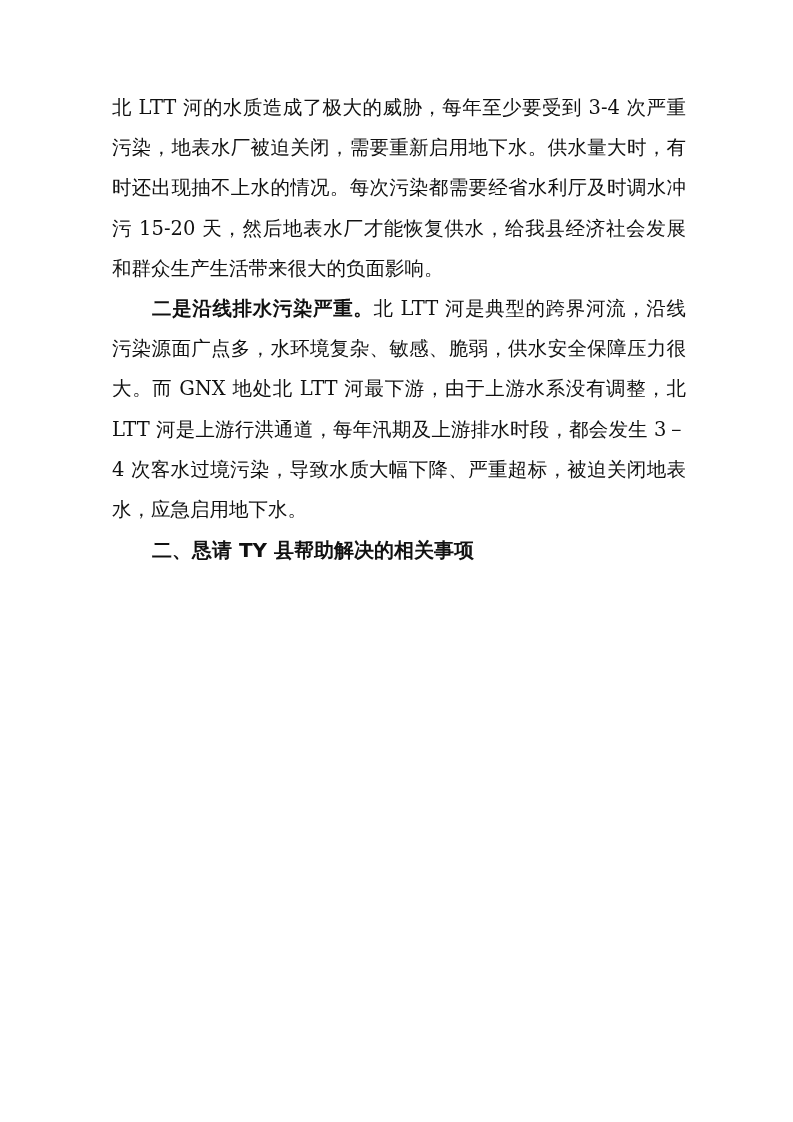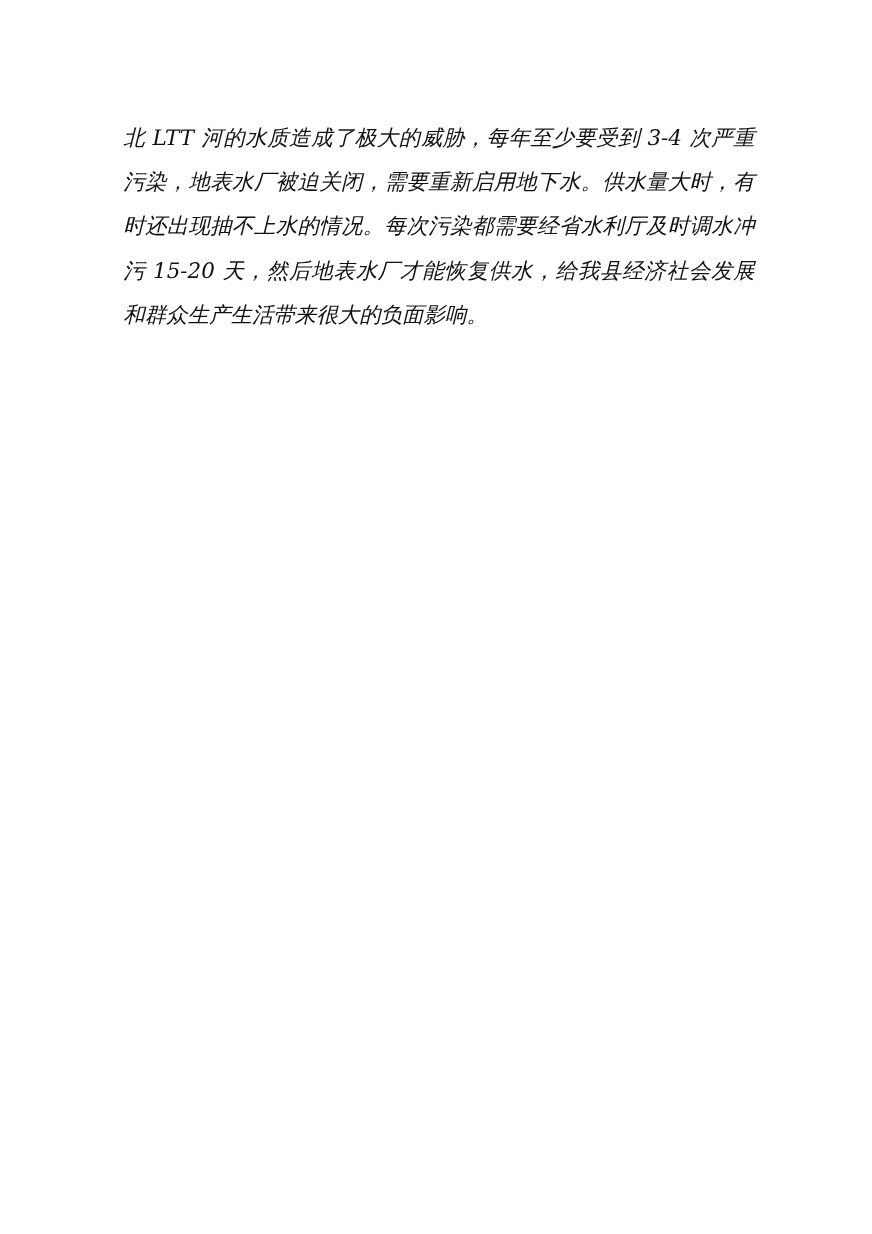--- a/index.html
+++ b/index.html
@@ -1,33 +1,34 @@
 <!DOCTYPE html>
 <html><head>
 <meta charset="utf-8">
 <style>
   html, body { margin: 0; padding: 0; background: #ffffff; }
   body { width: 793px; height: 1122px; position: relative; overflow: hidden; }
   .page {
     position: absolute;
     left: 112px;
-    top: 106px;
+    top: 88px;
     width: 574px;
     font-family: "DejaVu Serif", "Liberation Serif", serif;
     font-size: 19.5px;
     color: #111;
     line-height: 40.2px;
     text-align: justify;
     text-justify: inter-character;
-    font-style: italic;
   }
   .page p { margin: 0; }
   .indent { text-indent: 40px; }
   .bold { font-weight: bold; }
   .heading { font-family: "DejaVu Sans", "Liberation Sans", sans-serif; font-weight: bold; font-size: 20px; }
   .sans { font-family: "DejaVu Sans", "Liberation Sans", sans-serif; font-size: 19px; }
 </style>
 </head>
 <body>
 
 <div class="page">
   <p>北 LTT 河的水质造成了极大的威胁，每年至少要受到 3-4 次严重污染，地表水厂被迫关闭，需要重新启用地下水。供水量大时，有时还出现抽不上水的情况。每次污染都需要经省水利厅及时调水冲污 15-20 天，然后地表水厂才能恢复供水，给我县经济社会发展和群众生产生活带来很大的负面影响。</p>
+  <p class="indent"><span class="bold">二是沿线排水污染严重。</span><span>北 LTT 河是典型的跨界河流，沿线污染源面广点多，水环境复杂、敏感、脆弱，供水安全保障压力很大。而 GNX 地处北 LTT 河最下游，由于上游水系没有调整，北 LTT 河是上游行洪通道，每年汛期及上游排水时段，都会发生 3－4 次客水过境污染，导致水质大幅下降、严重超标，被迫关闭地表水，应急启用地下水。</span></p>
+  <p class="indent heading">二、恳请 TY 县帮助解决的相关事项</p>
 </div>
 
 </body></html>

